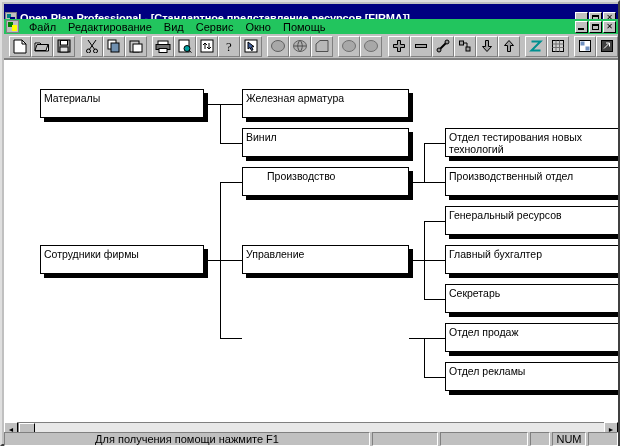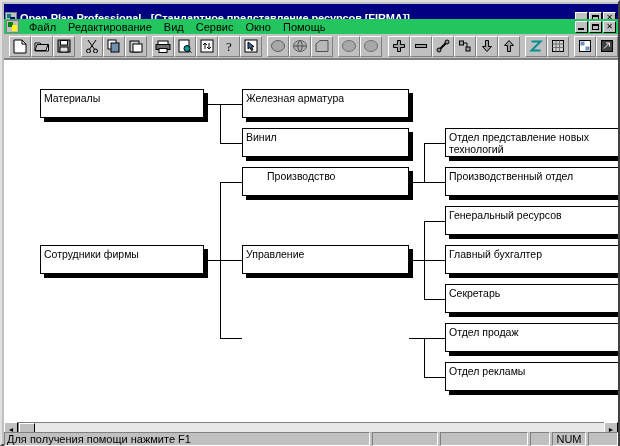--- a/index.html
+++ b/index.html
@@ -277,21 +277,21 @@
     border-right: 1px solid #ffffff;
     border-bottom: 1px solid #ffffff;
     box-sizing: border-box;
     font-size: 11px;
     color: #000;
     padding: 0 2px;
     line-height: 12px;
     white-space: nowrap;
     overflow: hidden;
   }
-  .status-main { flex: 1 1 auto; }
+  .status-main { flex: 1 1 auto; text-align: center; }
   .sp1 { width: 66px; flex: 0 0 auto; }
   .sp2 { width: 88px; flex: 0 0 auto; }
   .sp3 { width: 20px; flex: 0 0 auto; }
   .sp4 { width: 34px; flex: 0 0 auto; text-align: center; }
   .sp5 { width: 30px; flex: 0 0 auto; }
 </style>
 </head>
 <body>
 
 <div id="app">
@@ -523,21 +523,21 @@
         <div class="conn conn-h" style="left: 420px; top: 161px; width: 21px;"></div>
         <div class="conn conn-h" style="left: 420px; top: 200px; width: 21px;"></div>
         <div class="conn conn-h" style="left: 420px; top: 239px; width: 21px;"></div>
         <div class="conn conn-h" style="left: 405px; top: 278px; width: 15px;"></div>
         <div class="conn conn-v" style="left: 420px; top: 278px; height: 39px;"></div>
         <div class="conn conn-h" style="left: 420px; top: 278px; width: 21px;"></div>
         <div class="conn conn-h" style="left: 420px; top: 317px; width: 21px;"></div>
         <div class="node" style="left: 36px; top: 29px; width: 164px; height: 29px;"><span>Материалы</span></div>
         <div class="node" style="left: 238px; top: 29px; width: 167px; height: 29px;"><span>Железная арматура</span></div>
         <div class="node" style="left: 238px; top: 68px; width: 167px; height: 29px;"><span>Винил</span></div>
-        <div class="node" style="left: 441px; top: 68px; width: 180px; height: 29px;"><span>Отдел представление новых технологий</span></div>
+        <div class="node" style="left: 441px; top: 68px; width: 180px; height: 29px;"><span>Отдел тестирования новых технологий</span></div>
         <div class="node" style="left: 238px; top: 107px; width: 167px; height: 29px; padding-left: 24px;"><span>Производство</span></div>
         <div class="node" style="left: 441px; top: 107px; width: 180px; height: 29px;"><span>Производственный отдел</span></div>
         <div class="node" style="left: 441px; top: 146px; width: 180px; height: 29px;"><span>Генеральный ресурсов</span></div>
         <div class="node" style="left: 238px; top: 185px; width: 167px; height: 29px;"><span>Управление</span></div>
         <div class="node" style="left: 36px; top: 185px; width: 164px; height: 29px;"><span>Сотрудники фирмы</span></div>
         <div class="node" style="left: 441px; top: 185px; width: 180px; height: 29px;"><span>Главный бухгалтер</span></div>
         <div class="node" style="left: 441px; top: 224px; width: 180px; height: 29px;"><span>Секретарь</span></div>
         <div class="node" style="left: 441px; top: 263px; width: 180px; height: 29px;"><span>Отдел продаж</span></div>
         <div class="node" style="left: 441px; top: 302px; width: 180px; height: 29px;"><span>Отдел рекламы</span></div>
       </div>

